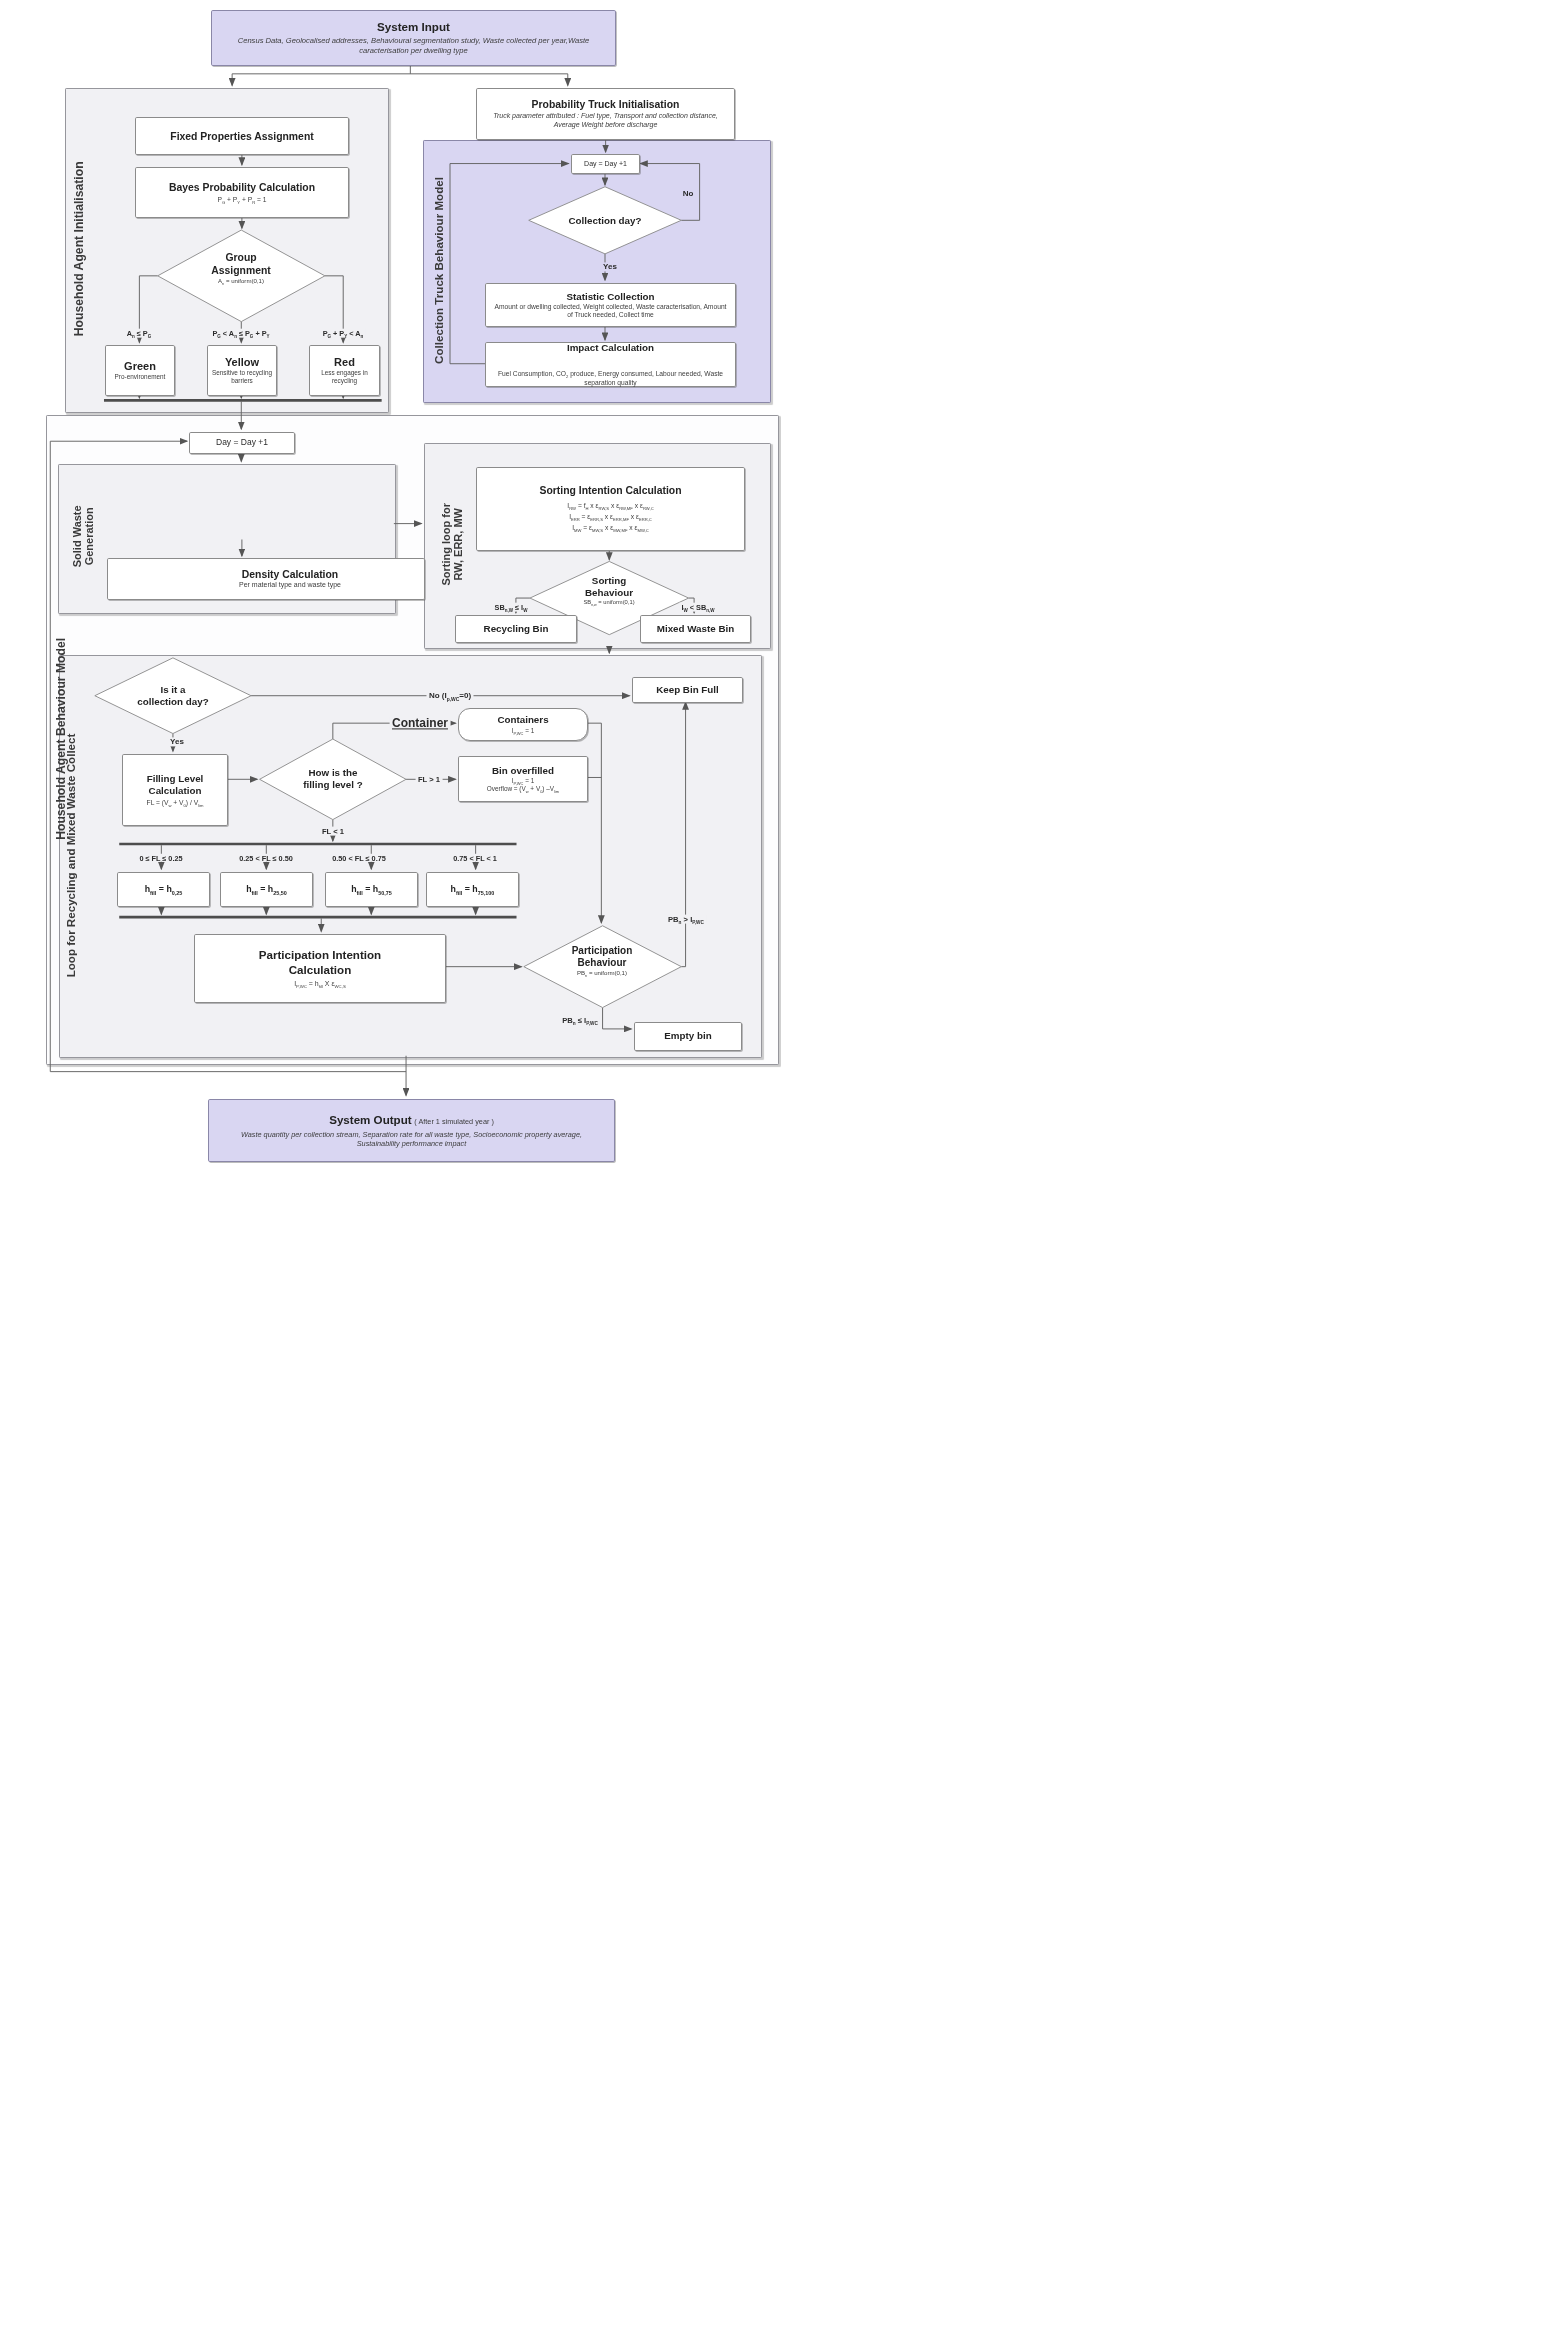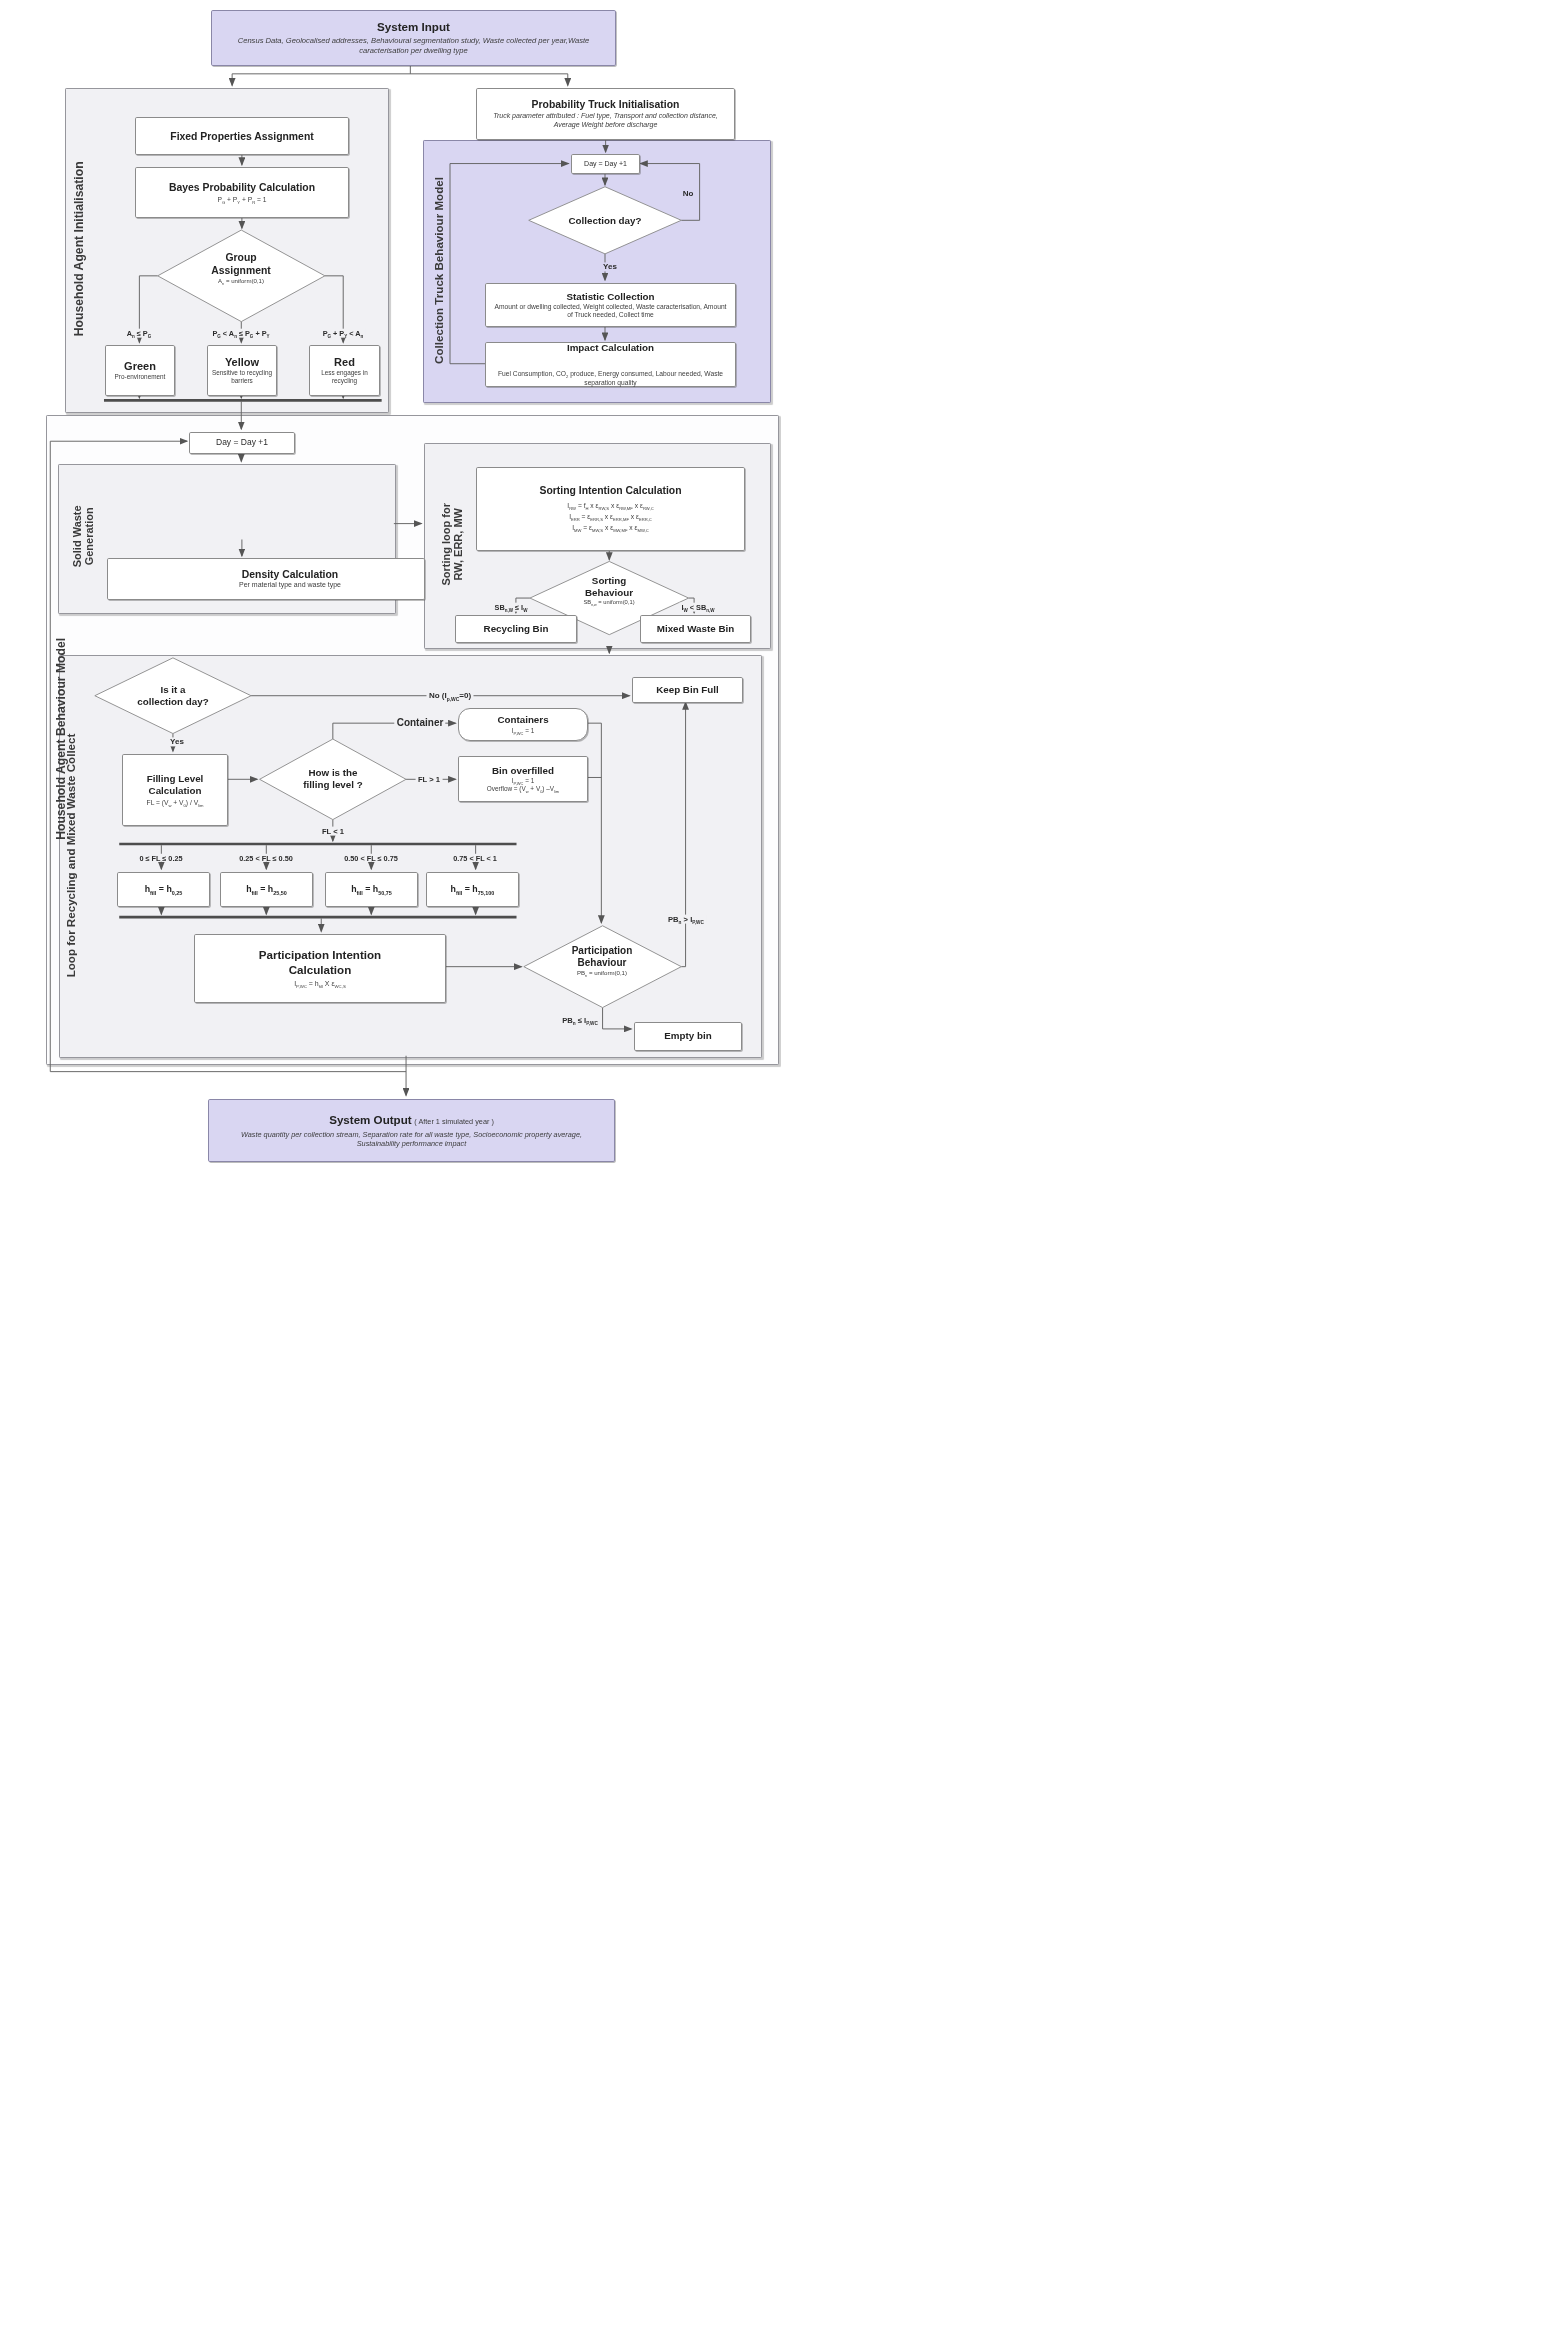--- a/index.html
+++ b/index.html
@@ -235,35 +235,35 @@
   <div class="clabel bgg" style="left:177px;top:742px;font-size:8px;">Yes</div>
   <div class="box" style="left:122px;top:754px;width:104px;height:70px;">
     <div class="title" style="font-size:9.8px;">Filling Level</div>
     <div class="title" style="font-size:9.8px;">Calculation</div>
     <div class="sub" style="font-size:6.7px;margin-top:1.8px;">FL =  (V<sub>w</sub> + V<sub>0</sub>) / V<sub>lim</sub></div>
   </div>
   <div class="dtext" style="left:272px;top:767px;width:122px;">
     <div class="title" style="font-size:9.8px;">How is the</div>
     <div class="title" style="font-size:9.8px;">filling level ?</div>
   </div>
-  <div class="clabel bgg" style="left:420px;top:723px;font-size:10px;">Container</div>
+  <div class="clabel bgg" style="left:420px;top:723px;font-size:12px;text-decoration:underline;">Container</div>
   <div class="box" style="left:458px;top:708px;width:128px;height:31px;border-radius:12px;">
     <div class="title" style="font-size:9.8px;">Containers</div>
     <div class="sub" style="font-size:6.4px;">I<sub>P,WC</sub> = 1</div>
   </div>
   <div class="clabel bgg" style="left:429px;top:779px;font-size:7.6px;">FL &gt; 1</div>
   <div class="box" style="left:458px;top:756px;width:128px;height:44px;">
     <div class="title" style="font-size:9.8px;">Bin overfilled</div>
     <div class="sub" style="font-size:6.4px;">I<sub>P,WC</sub> = 1</div>
     <div class="sub" style="font-size:6.4px;">Overflow = (V<sub>w</sub> + V<sub>0</sub>) –V<sub>lim</sub></div>
   </div>
   <div class="clabel bgg" style="left:333px;top:831px;font-size:7.6px;">FL &lt; 1</div>
   <div class="clabel bgg" style="left:161px;top:858px;">0 ≤ FL ≤ 0.25</div>
   <div class="clabel bgg" style="left:266px;top:858px;">0.25 &lt; FL ≤ 0.50</div>
-  <div class="clabel bgg" style="left:371px;top:858px;">0.50 &lt; FL ≤ 0.75</div>
+  <div class="clabel bgg" style="left:359px;top:858px;">0.50 &lt; FL ≤ 0.75</div>
   <div class="clabel bgg" style="left:475px;top:858px;">0.75 &lt; FL &lt; 1</div>
   <div class="box" style="left:117px;top:872px;width:91px;height:33px;">
     <div class="title" style="font-size:8.8px;">h<sub>fill</sub>  = h<sub>0,25</sub></div>
   </div>
   <div class="box" style="left:220px;top:872px;width:91px;height:33px;">
     <div class="title" style="font-size:8.8px;">h<sub>fill</sub>  = h<sub>25,50</sub></div>
   </div>
   <div class="box" style="left:325px;top:872px;width:91px;height:33px;">
     <div class="title" style="font-size:8.8px;">h<sub>fill</sub>  = h<sub>50,75</sub></div>
   </div>

